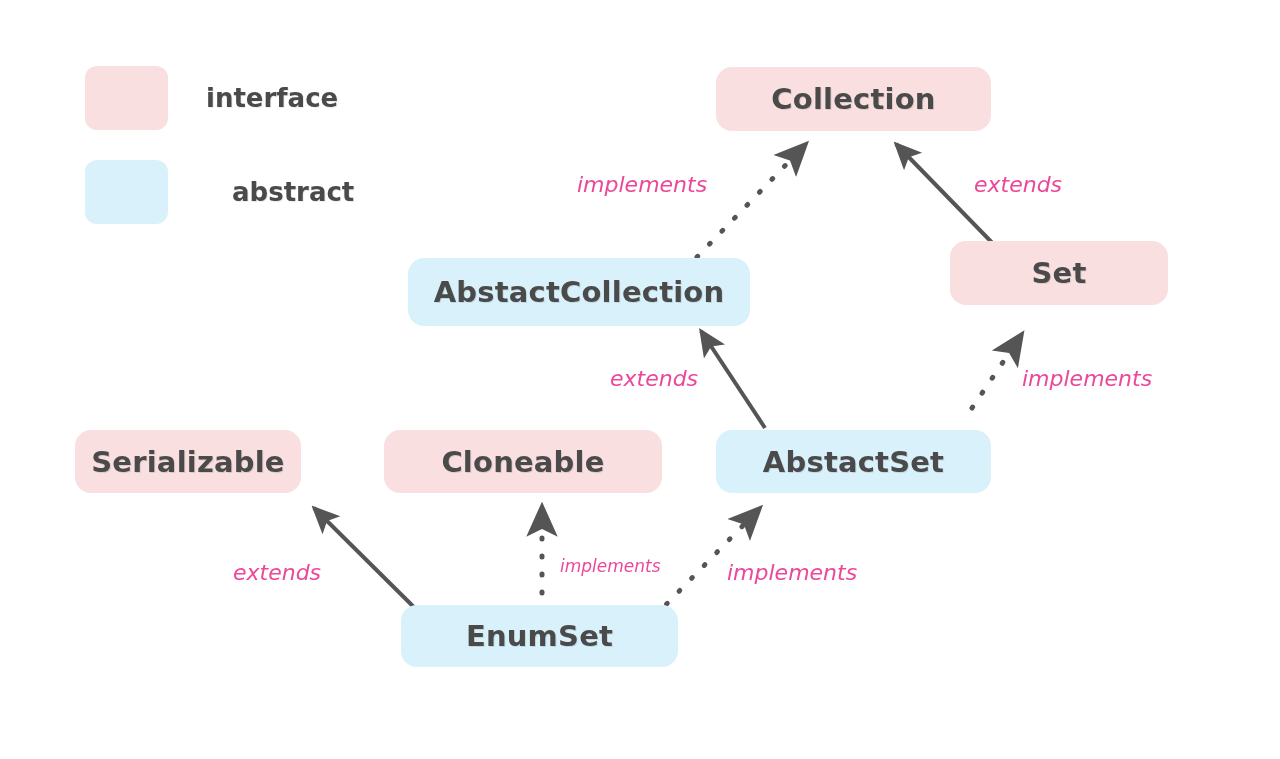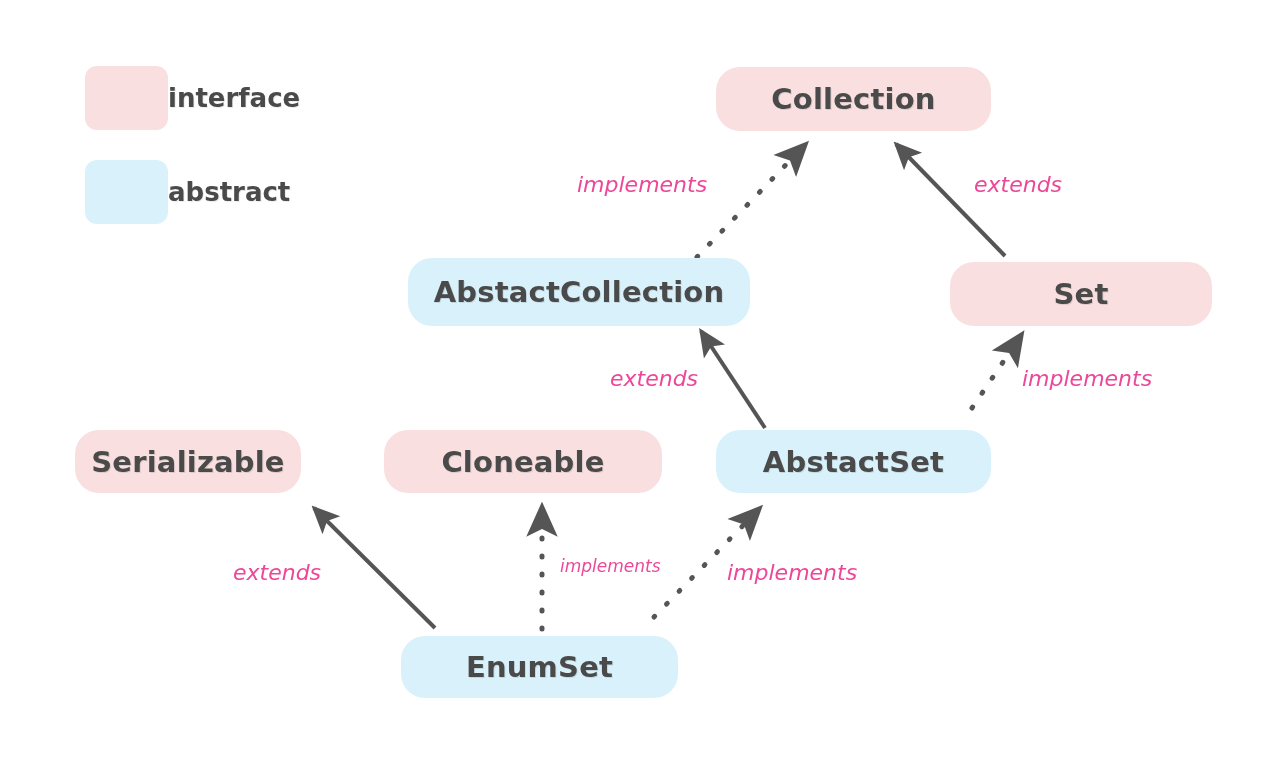--- a/index.html
+++ b/index.html
@@ -26,21 +26,21 @@
     height: 759px;
     pointer-events: none;
   }
 
   
   .node {
     position: absolute;
     display: flex;
     align-items: center;
     justify-content: center;
-    border-radius: 24px;
+    border-radius: 16px;
     box-sizing: border-box;
     z-index: 2;
   }
   .node .node-label {
     font-family: "DejaVu Sans", "Liberation Sans", sans-serif;
     font-weight: bold;
     font-size: 29px;
     color: #4a4a4a;
     letter-spacing: 0.2px;
     white-space: nowrap;
@@ -54,30 +54,31 @@
     position: absolute;
     left: 85px;
     top: 66px;
     z-index: 3;
   }
   .legend-row {
     display: flex;
     align-items: center;
     height: 64px;
   }
-  .legend-row + .legend-row { margin-top: 30px; }
+  .legend-row + .legend-row { margin-top: 30px; gap: 26px; }
   .legend-swatch {
     width: 83px;
     height: 64px;
     border-radius: 12px;
     flex: 0 0 auto;
   }
   .legend-swatch.kind-interface { background: #f9dfdf; }
   .legend-swatch.kind-abstract  { background: #d8f1fb; }
   .legend-text {
+    margin-left: 38px;
     font-family: "DejaVu Sans", "Liberation Sans", sans-serif;
     font-weight: bold;
     font-size: 26px;
     color: #4a4a4a;
     white-space: nowrap;
     text-shadow: 1px 1px 0 rgba(0,0,0,0.08);
   }
 
   
   .edge-label {
@@ -113,33 +114,33 @@
       </g>
   </svg>
 
   <div id="node-layer">
       <div class="node kind-interface" style="left: 716px; top: 67px; width: 275px; height: 64px;">
         <span class="node-label">Collection</span>
       </div>
       <div class="node kind-abstract" style="left: 408px; top: 258px; width: 342px; height: 68px;">
         <span class="node-label">AbstactCollection</span>
       </div>
-      <div class="node kind-interface" style="left: 950px; top: 262px; width: 262px; height: 64px;">
+      <div class="node kind-interface" style="left: 950px; top: 241px; width: 218px; height: 64px;">
         <span class="node-label">Set</span>
       </div>
       <div class="node kind-interface" style="left: 75px; top: 430px; width: 226px; height: 63px;">
         <span class="node-label">Serializable</span>
       </div>
       <div class="node kind-interface" style="left: 384px; top: 430px; width: 278px; height: 63px;">
         <span class="node-label">Cloneable</span>
       </div>
       <div class="node kind-abstract" style="left: 716px; top: 430px; width: 275px; height: 63px;">
         <span class="node-label">AbstactSet</span>
       </div>
-      <div class="node kind-abstract" style="left: 401px; top: 636px; width: 277px; height: 62px;">
+      <div class="node kind-abstract" style="left: 401px; top: 605px; width: 277px; height: 62px;">
         <span class="node-label">EnumSet</span>
       </div>
     </div>
 
   <div id="edge-label-layer">
       <div class="edge-label" style="left: 577px; top: 172px;">implements</div>
       <div class="edge-label" style="left: 974px; top: 172px;">extends</div>
       <div class="edge-label" style="left: 610px; top: 366px;">extends</div>
       <div class="edge-label" style="left: 1022px; top: 366px;">implements</div>
       <div class="edge-label" style="left: 233px; top: 560px;">extends</div>

